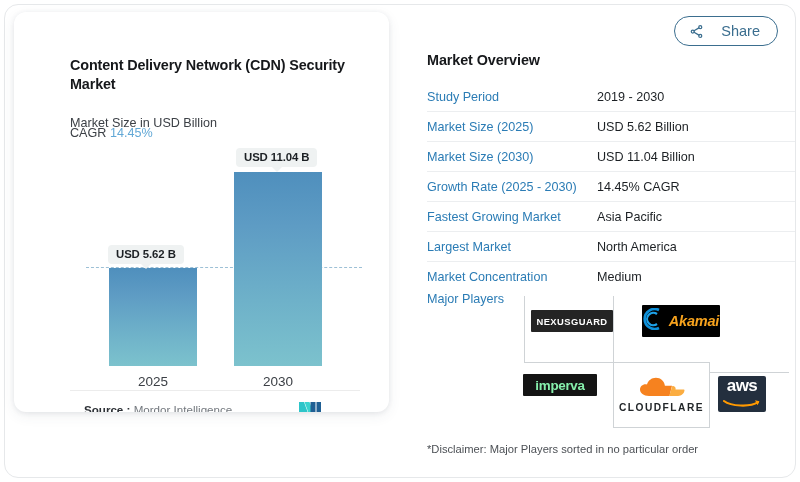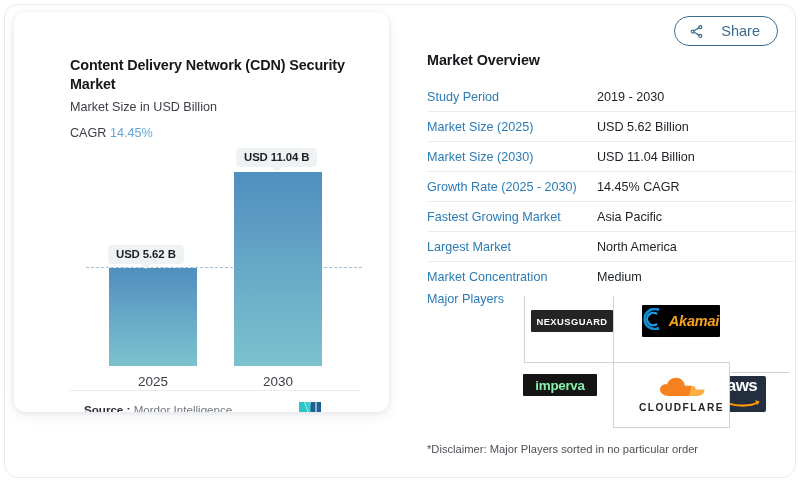--- a/index.html
+++ b/index.html
@@ -49,21 +49,21 @@
     overflow:hidden;
   }
   .chart-title{
     position:absolute;left:56px;top:44px;
     width:300px;
     font-size:14.4px;font-weight:bold;color:#16181b;
     line-height:1.33;
     letter-spacing:-0.15px;
   }
   .chart-sub{
-    position:absolute;left:56px;top:88px;
+    position:absolute;left:56px;top:104px;
     font-size:12.6px;color:#3c4046;
   }
   .chart-cagr{
     position:absolute;left:56px;top:114px;
     font-size:12.6px;color:#3c4046;
   }
   .chart-cagr .val{color:#62a8d6;}
 
   .plot{
     position:absolute;left:0;top:0;width:375px;height:400px;
@@ -162,21 +162,20 @@
   .v4{left:184px;top:66px;height:64px;}
   .h1{left:0px;top:66px;width:89px;}
   .h2{left:184px;top:76px;width:81px;}
 
   .logo-cell{position:absolute;display:flex;align-items:center;justify-content:center;}
   .cf-card{
     position:absolute;left:89px;top:66px;width:95px;height:64px;
     background:#ffffff;border:1px solid #cfd3d6;
     display:flex;align-items:center;justify-content:center;
     z-index:3;
-    padding-left:20px;
   }
 
   .logo-nexus{
     left:7px;top:14px;width:82px;height:22px;
     background:#242424;border-radius:1px;
     color:#ffffff;font-size:9.4px;font-weight:bold;letter-spacing:.45px;
   }
   .logo-akamai{
     left:118px;top:9px;width:78px;height:32px;
     background:#000000;border-radius:1px;

